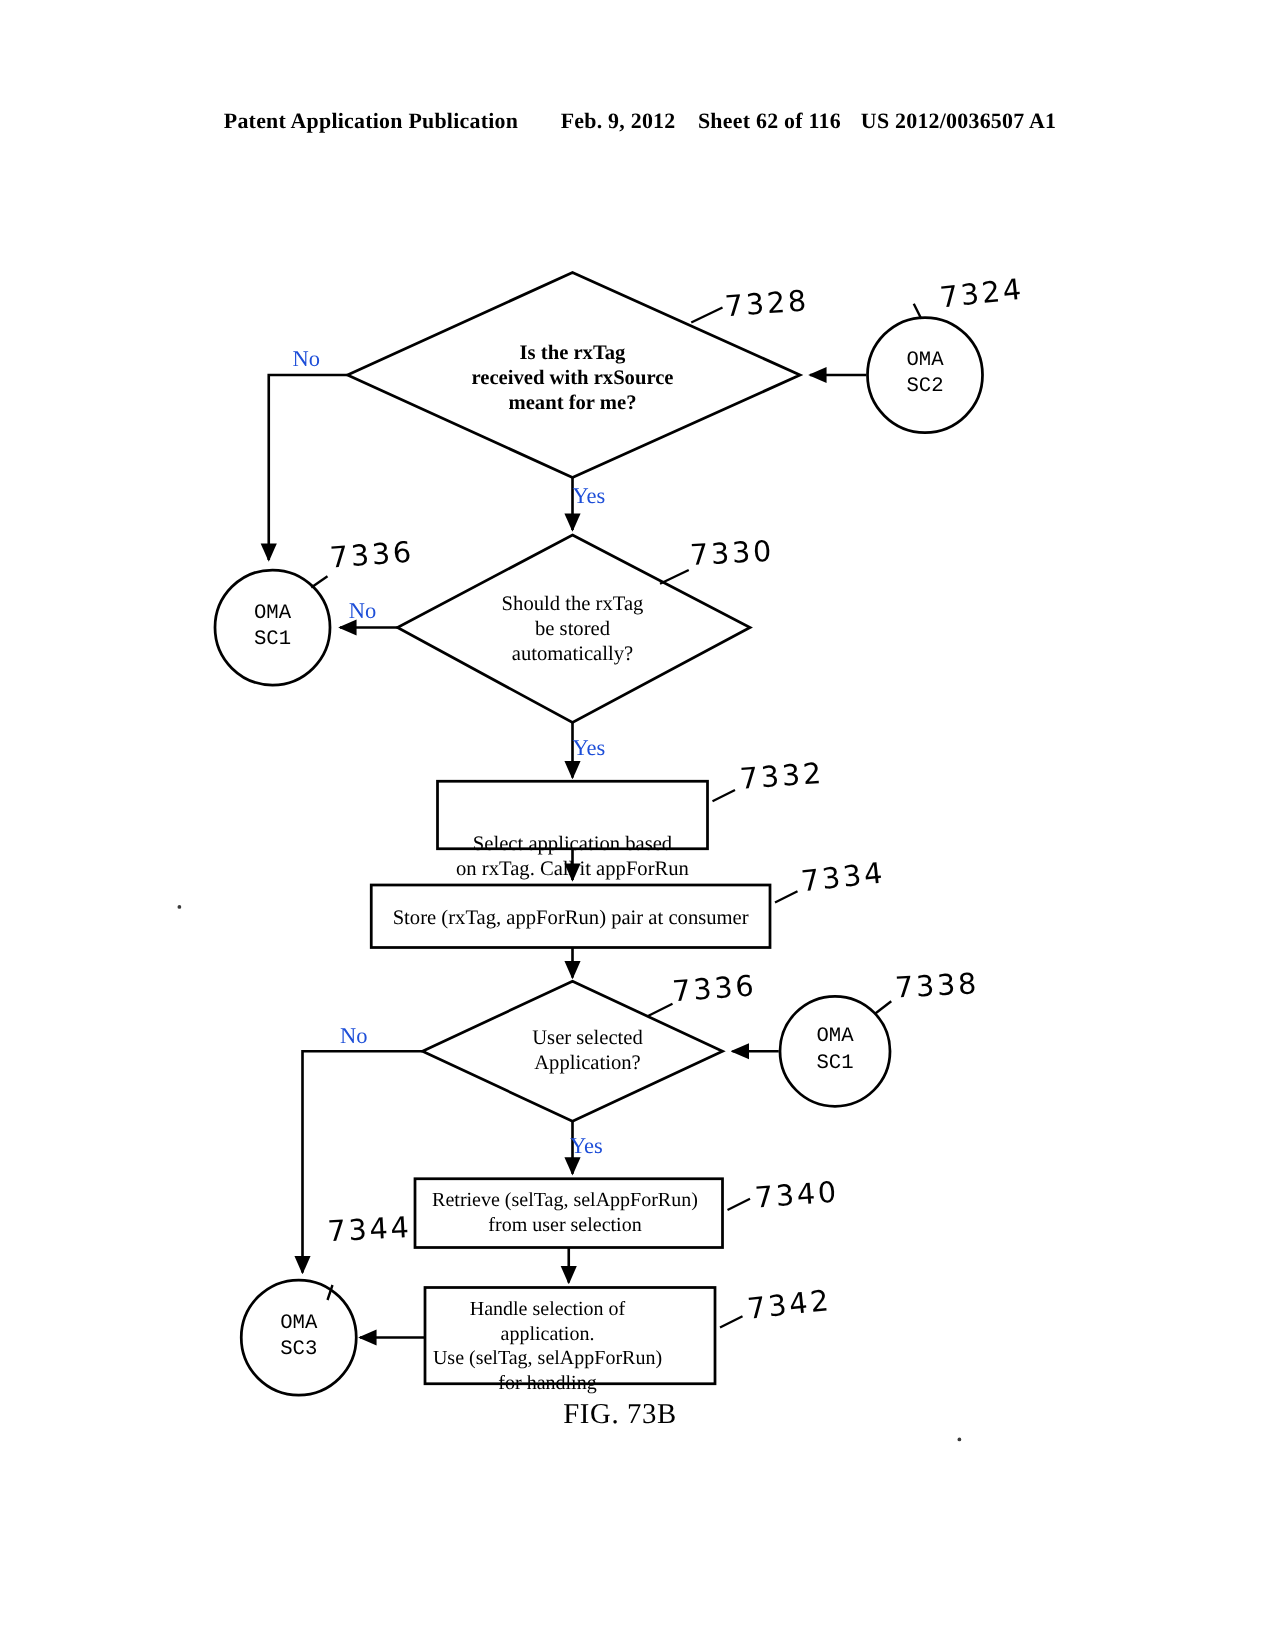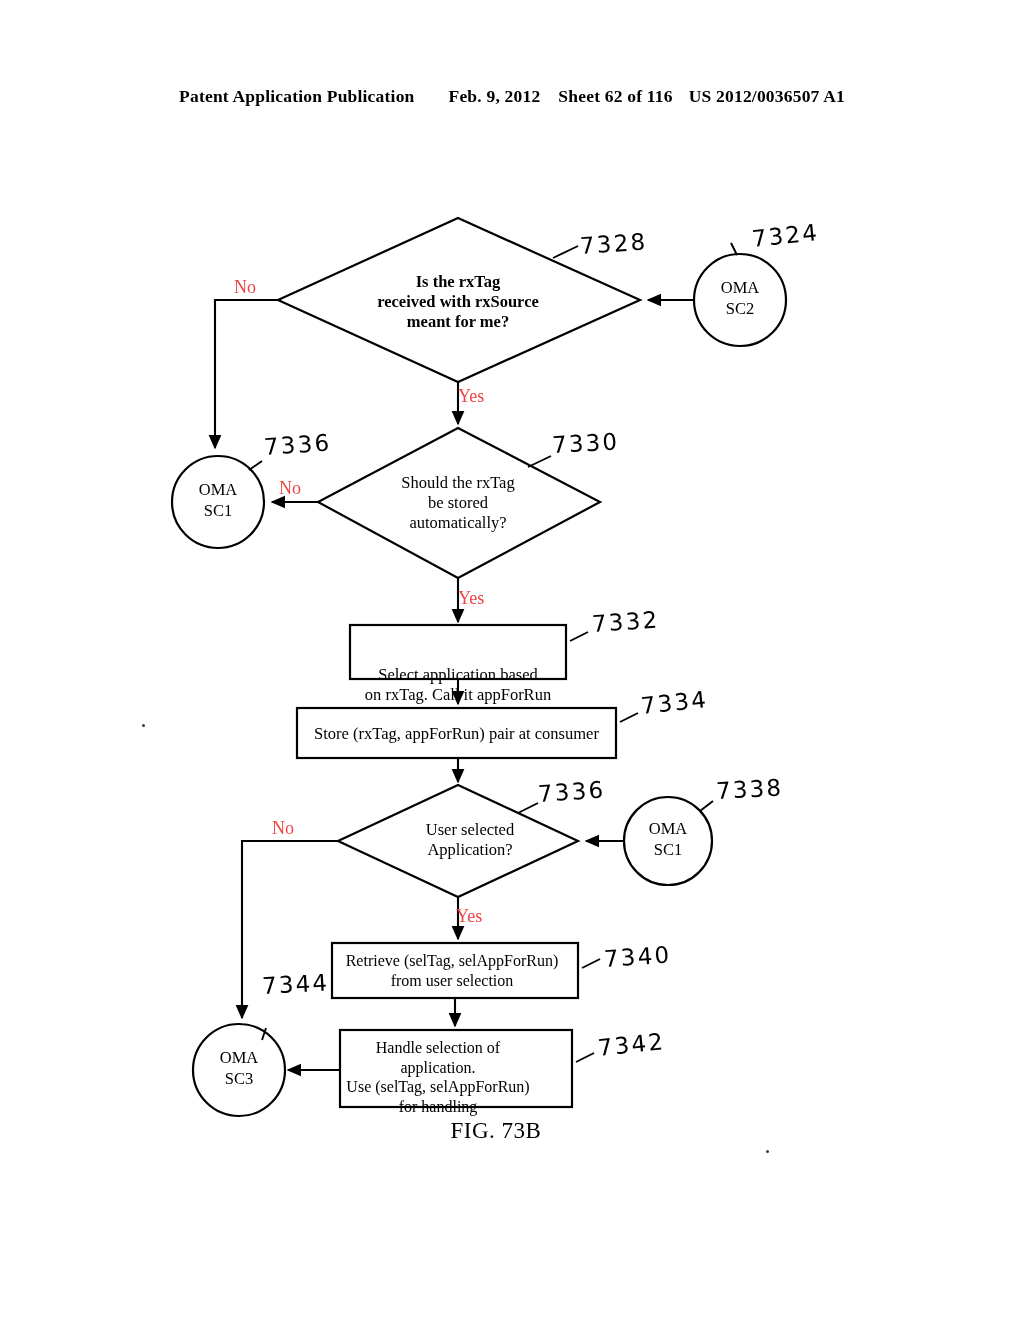--- a/index.html
+++ b/index.html
@@ -59,31 +59,31 @@
     line-height: 1.22;
     color: #000;
     white-space: pre-line;
     pointer-events: none;
   }
   .node-text.small { font-size: 16px; }
 
   .circle-text {
     position: absolute;
     text-align: center;
-    font-family: Liberation Serif, serif;
+    font-family: Liberation Mono, monospace;
     font-size: 16.5px;
     line-height: 1.26;
     white-space: pre-line;
   }
 
   .edge-label {
     position: absolute;
     font-family: "Liberation Serif", serif;
     font-size: 18px;
-    color: #ef4444;
+    color: #1d4ed8;
   }
 
   
   .ref-num {
     position: absolute;
     font-family: "DejaVu Sans", sans-serif;
     font-size: 23px;
     font-weight: 500;
     color: #000;
     letter-spacing: 2.2px;

